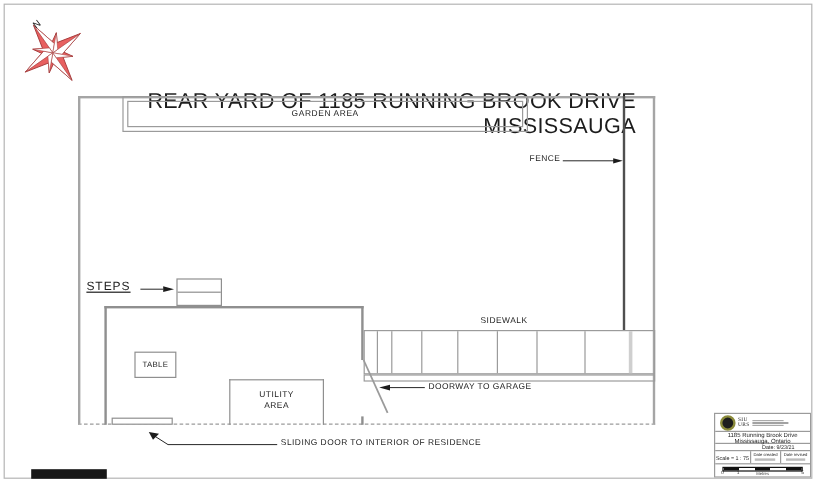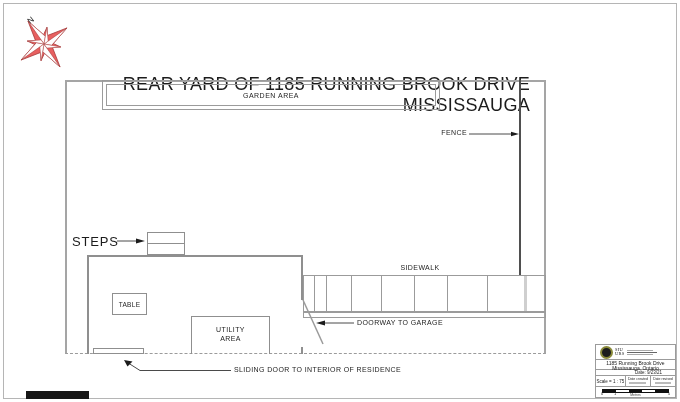--- a/index.html
+++ b/index.html
@@ -48,21 +48,21 @@
   .tb-scale .c1{flex:1.2;display:flex;align-items:center;justify-content:center;font-size:4.5px;}
   .tb-scale .c2,.tb-scale .c3{flex:1;border-left:1px solid #9b9b9b;text-align:center;font-size:3.5px;
                               line-height:4px;padding-top:1px;}
   .tinybar{width:70%;height:2px;background:#bbb;margin:1px auto 0;}
   .tb-bar{height:10px;border-bottom:none;position:relative;}
   .sbar{position:absolute;left:6px;right:6px;top:2px;height:2px;border:1px solid #111;
         background:repeating-linear-gradient(to right,#111 0,#111 13px,#fff 13px,#fff 26px);}
   .snum{position:absolute;top:5px;font-size:4px;line-height:4px;}
   .sunits{position:absolute;left:0;right:0;top:7px;text-align:center;font-size:3.5px;line-height:3.5px;color:#444;}
   svg.overlay{position:absolute;left:0;top:0;pointer-events:none;}
-  .steps-lbl{left:72px;top:234px;font-size:13px;letter-spacing:0.8px;}
+  .steps-lbl{left:72px;top:234px;font-size:10px;letter-spacing:0.8px;text-decoration:underline;}
 </style>
 </head>
 <body>
 
 <div id="stage">
 
   <div class="abs page-border"></div>
 
   <div class="abs title">REAR YARD OF 1185 RUNNING BROOK DRIVE MISSISSAUGA</div>
 

